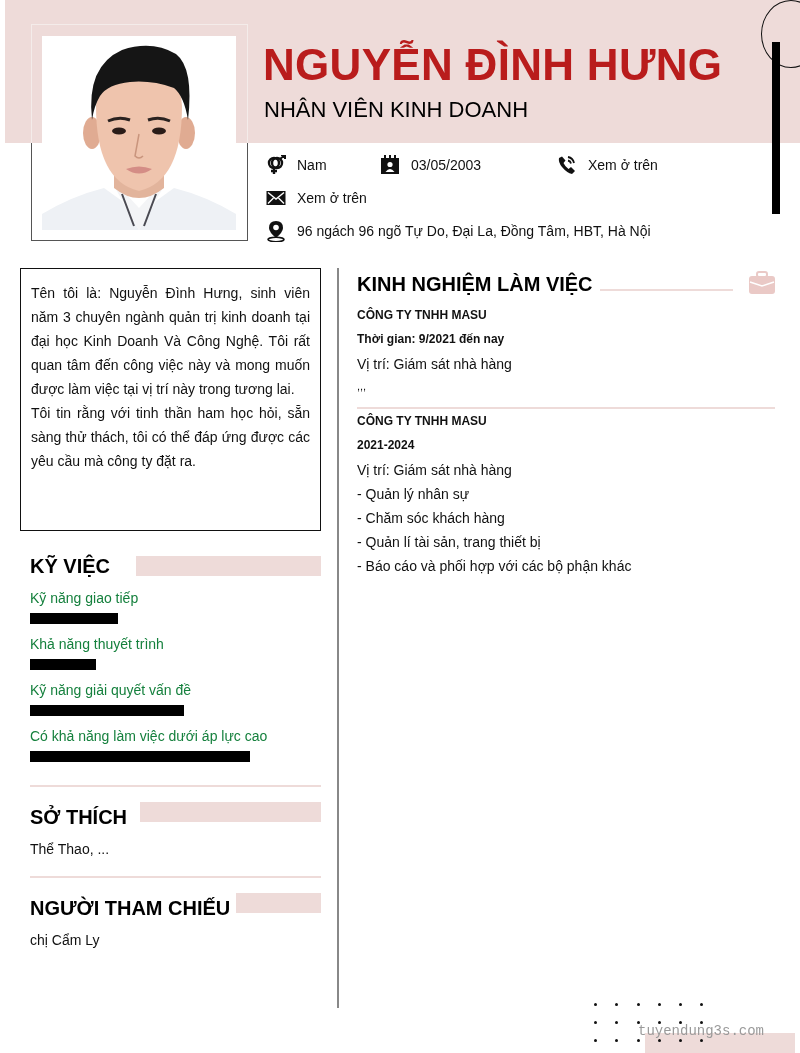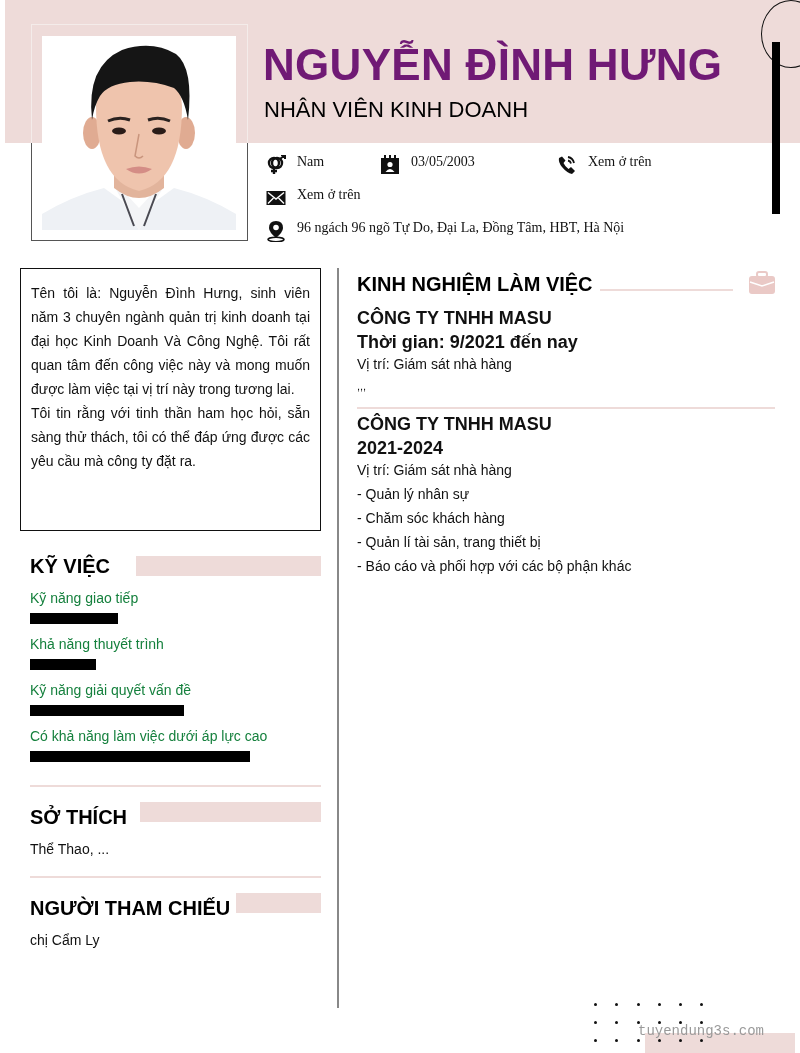--- a/index.html
+++ b/index.html
@@ -4,41 +4,41 @@
 <style>
   * { box-sizing: border-box; margin: 0; padding: 0; }
   html, body { width: 800px; height: 1053px; background: #ffffff; overflow: hidden; }
   body { font-family: "Liberation Sans", "DejaVu Sans", sans-serif; color: #111; position: relative; }
 
   .header-band { position: absolute; left: 5px; top: 0; width: 795px; height: 143px; background: #eedbd9; }
   .photo-frame { position: absolute; left: 31px; top: 24px; width: 217px; height: 217px; border: 1px solid #f4ecea; }
   .photo-frame-lower { position: absolute; left: 31px; top: 143px; width: 217px; height: 98px; border: 1px solid #555; border-top: none; }
   .photo { position: absolute; left: 42px; top: 36px; width: 194px; height: 194px; background: #ffffff; overflow: hidden; }
 
-  .name { position: absolute; left: 263px; top: 40px; font-size: 44px; font-weight: bold; letter-spacing: 0.3px; color: #701a75; white-space: nowrap; }
+  .name { position: absolute; left: 263px; top: 40px; font-size: 44px; font-weight: bold; letter-spacing: 0.3px; color: #b91c1c; white-space: nowrap; }
   .job-title { position: absolute; left: 264px; top: 97px; font-size: 22px; color: #000; white-space: nowrap; }
 
   .deco-circle { position: absolute; left: 761px; top: 0; width: 60px; height: 68px; border: 1.6px solid #111; border-radius: 50%; }
   .deco-bar { position: absolute; left: 772px; top: 42px; width: 8px; height: 172px; background: #000; }
 
-  .contact { position: absolute; display: flex; align-items: flex-start; font-size: 14px; color: #111; white-space: nowrap; font-family: Liberation Serif, serif; }
+  .contact { position: absolute; display: flex; align-items: center; font-size: 14px; color: #111; white-space: nowrap; }
   .contact .ic { width: 22px; height: 22px; margin-right: 10px; display: inline-flex; align-items: center; justify-content: center; }
 
   .letter-box { position: absolute; left: 20px; top: 268px; width: 301px; height: 263px; border: 1px solid #111; padding: 12px 10px 8px 10px; }
   .letter-box p { font-size: 14px; line-height: 24px; text-align: justify; color: #111; }
 
   .section-title { position: absolute; font-size: 20px; font-weight: bold; color: #000; white-space: nowrap; }
   .pink-bar { position: absolute; background: #eedbd9; }
   .divider { position: absolute; height: 2px; background: #eedbd9; }
 
   .skill-label { position: absolute; left: 30px; font-size: 14px; color: #15803d; white-space: nowrap; }
   .skill-bar { position: absolute; left: 30px; height: 11px; background: #000; }
 
   .plain-text { position: absolute; font-size: 14px; color: #111; white-space: nowrap; }
-  .bold-text { position: absolute; font-size: 18px; font-weight: bold; color: #111; white-space: nowrap; }
+  .bold-text { position: absolute; font-size: 12px; font-weight: bold; color: #111; white-space: nowrap; }
 
   .vsep { position: absolute; left: 337px; top: 268px; width: 2px; height: 740px; background: #888; }
 
   .dots { position: absolute; left: 594px; top: 1003px; display: grid; grid-template-columns: repeat(6, 21.3px); grid-row-gap: 15px; }
   .dots span { width: 3px; height: 3px; background: #111; border-radius: 50%; display: block; }
   .bottom-pink { position: absolute; left: 645px; top: 1033px; width: 150px; height: 20px; background: #eedbd9; }
   .watermark { position: absolute; left: 638px; top: 1023px; font-family: "Liberation Mono", "DejaVu Sans Mono", monospace; font-size: 14px; color: #9a9a9a; white-space: nowrap; }
 </style>
 </head>
 <body>

